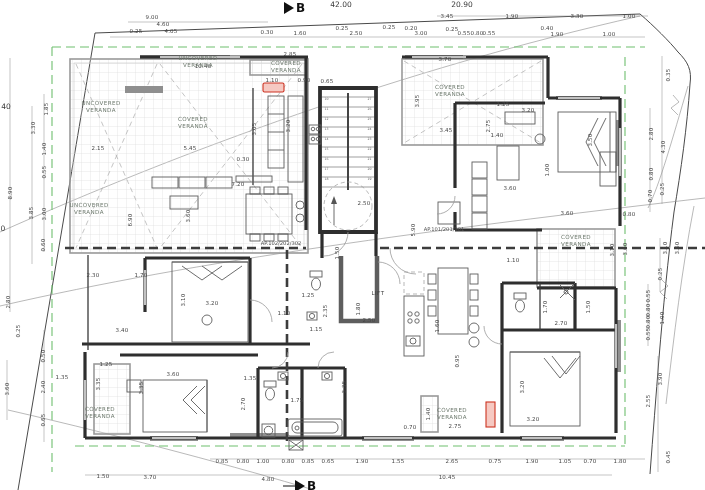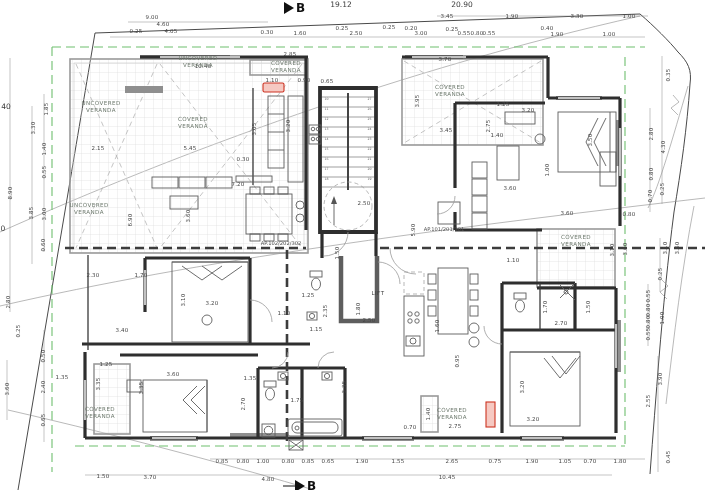--- a/index.html
+++ b/index.html
@@ -407,21 +407,21 @@
     <div class="room" style="left: 450px; top: 84px;">COVERED
 VERANDA</div>
     <div class="room" style="left: 576px; top: 234px;">COVERED
 VERANDA</div>
     <div class="room" style="left: 100px; top: 406px;">COVERED
 VERANDA</div>
     <div class="room" style="left: 452px; top: 407px;">COVERED
 VERANDA</div>
     <div class="ap" style="left: 444px; top: 229px;">AP.101/201/301</div>
     <div class="ap" style="left: 281px; top: 243px;">AP.102/202/302</div>
-    <div class="lvl" style="left: 341px; top: 4px;">19.12</div>
+    <div class="lvl" style="left: 341px; top: 4px;">42.00</div>
     <div class="lvl" style="left: 462px; top: 4px;">20.90</div>
     <div class="lvl" style="left: 6px; top: 106px;">40</div>
     <div class="lvl" style="left: 3px; top: 228px;">0</div>
     <div class="lift" style="left: 378px; top: 293px;">LIFT</div>
     <div class="stnum" style="left: 326.5px; top: 99px;">10</div>
     <div class="stnum" style="left: 326.5px; top: 109px;">11</div>
     <div class="stnum" style="left: 326.5px; top: 119px;">12</div>
     <div class="stnum" style="left: 326.5px; top: 129px;">13</div>
     <div class="stnum" style="left: 326.5px; top: 139px;">14</div>
     <div class="stnum" style="left: 326.5px; top: 149px;">15</div>

